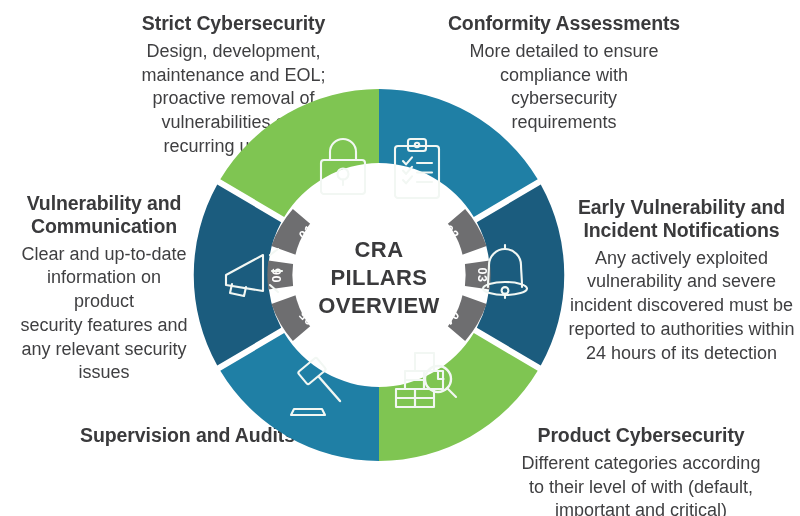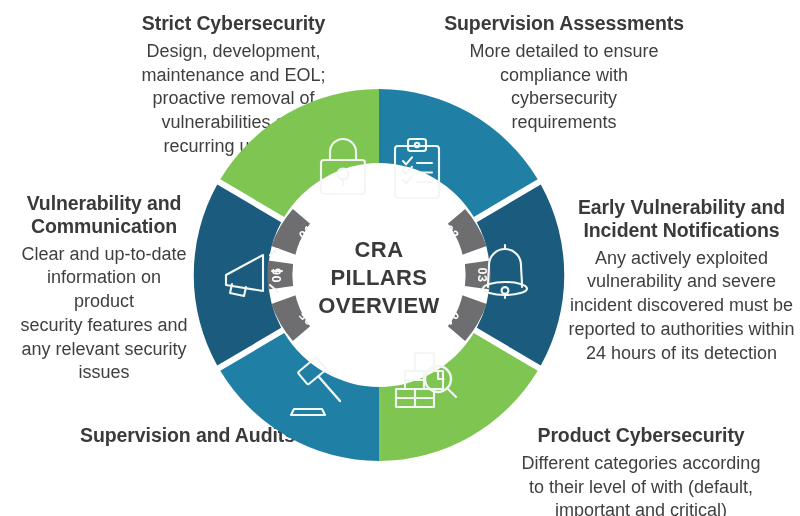--- a/index.html
+++ b/index.html
@@ -101,21 +101,21 @@
   <div class="callout" id="callout-1">
     <div class="c-title">Strict Cybersecurity</div>
     <div class="c-body">Design, development,
 maintenance and EOL;
 proactive removal of
 vulnerabilities and
 recurring updates</div>
   </div>
 
   <div class="callout" id="callout-2">
-    <div class="c-title">Supervision Assessments</div>
+    <div class="c-title">Conformity Assessments</div>
     <div class="c-body">More detailed to ensure
 compliance with
 cybersecurity
 requirements</div>
   </div>
 
   <div class="callout" id="callout-3">
     <div class="c-title">Early Vulnerability and
 Incident Notifications</div>
     <div class="c-body">Any actively exploited

